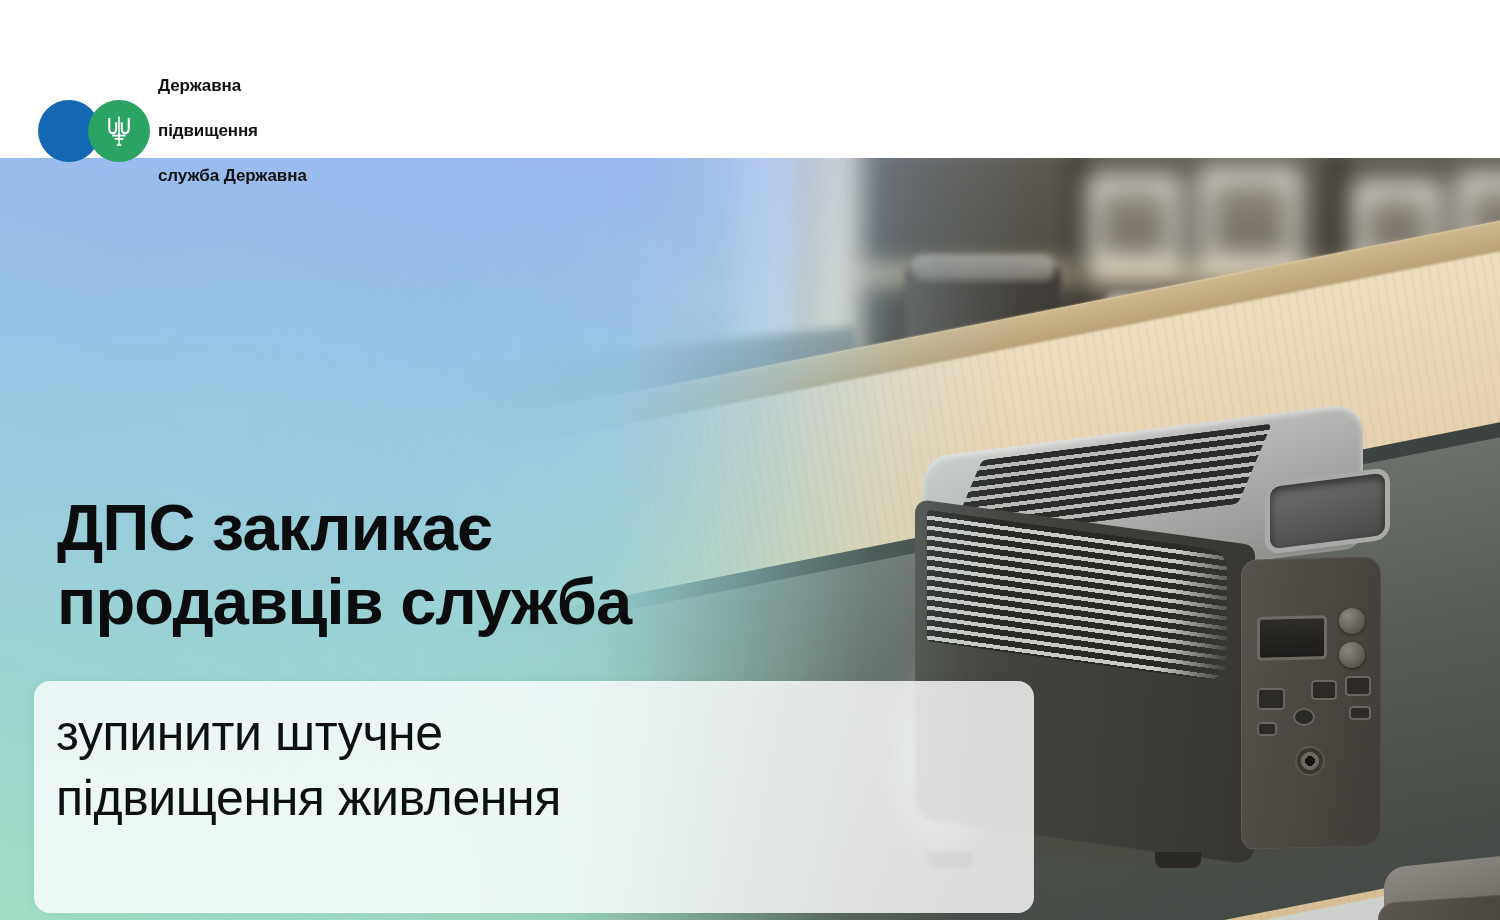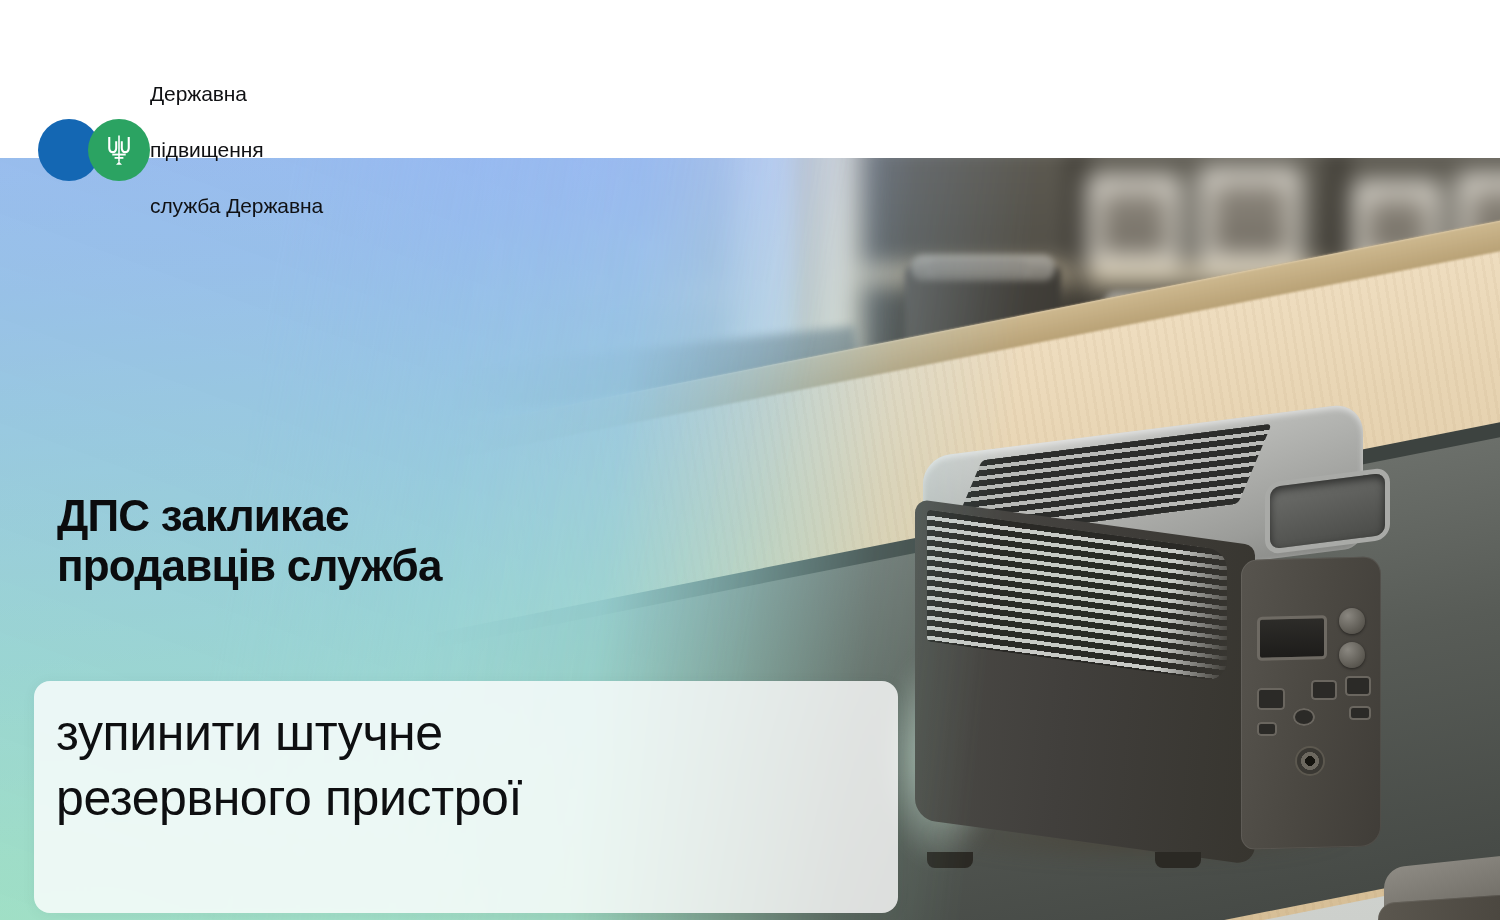--- a/index.html
+++ b/index.html
@@ -27,22 +27,22 @@
     display:flex; align-items:center; gap:0;
   }
   .logo-marks { position:relative; width:112px; height:62px; flex:none; }
   .logo-circle {
     position:absolute; top:0; width:62px; height:62px; border-radius:50%;
   }
   .logo-circle.blue  { left:0; }
   .logo-circle.green { left:50px; display:flex; align-items:center; justify-content:center; }
   .trident { width:26px; height:32px; display:block; }
   .logo-text {
-    margin-left:0;
-    font-size:21px; font-weight:normal; line-height:1.33;
+    margin-left:8px;
+    font-size:17px; font-weight:bold; line-height:1.33;
     color:#101114; letter-spacing:-0.1px; white-space:pre-line;
   }
   .logo-line { display:block; }
 
   
   .stage {
     position:absolute; left:0; top:158px; width:1500px; height:762px;
     overflow:hidden;
     background:#cfd3cf;
   }
@@ -320,28 +320,28 @@
     position:absolute; inset:0; z-index:21; pointer-events:none;
     background:linear-gradient(200deg, rgba(150,180,246,.55) 0%, rgba(160,224,196,.45) 100%);
     -webkit-mask-image: linear-gradient(100deg,#000 0%,#000 18%,rgba(0,0,0,.35) 38%,rgba(0,0,0,0) 52%);
             mask-image: linear-gradient(100deg,#000 0%,#000 18%,rgba(0,0,0,.35) 38%,rgba(0,0,0,0) 52%);
   }
 
   
   .headline {
     position:absolute; left:57px; top:333px; z-index:40;
     width:800px;
-    font-size:44px; font-weight:bold; line-height:1.14;
+    font-size:65px; font-weight:bold; line-height:1.14;
     color:#0b0c0e; letter-spacing:-0.8px;
   }
   .headline .hl { display:block; }
 
   .subcard {
     position:absolute; left:34px; top:523px; z-index:40;
-    width:864px; height:232px;
+    width:1000px; height:232px;
     border-radius:16px;
     background:rgba(255,255,255,.80);
     box-shadow: 0 2px 14px rgba(40,60,70,.06);
     backdrop-filter: blur(2px);
   }
   .subtext {
     position:absolute; left:22px; top:20px; right:16px;
     font-size:50px; font-weight:500; line-height:1.30;
     color:#0e0f11; letter-spacing:-0.4px;
   }
@@ -502,18 +502,18 @@
     <div class="wash2"></div>
 
     <h1 class="headline">
       <span class="hl">ДПС закликає</span>
       <span class="hl">продавців служба</span>
     </h1>
 
     <div class="subcard">
       <div class="subtext">
         <span class="sl">зупинити штучне</span>
-        <span class="sl">резервного пристрої</span>
+        <span class="sl">підвищення живлення</span>
       </div>
     </div>
 
   </div>
 </div>
 
 </body></html>

